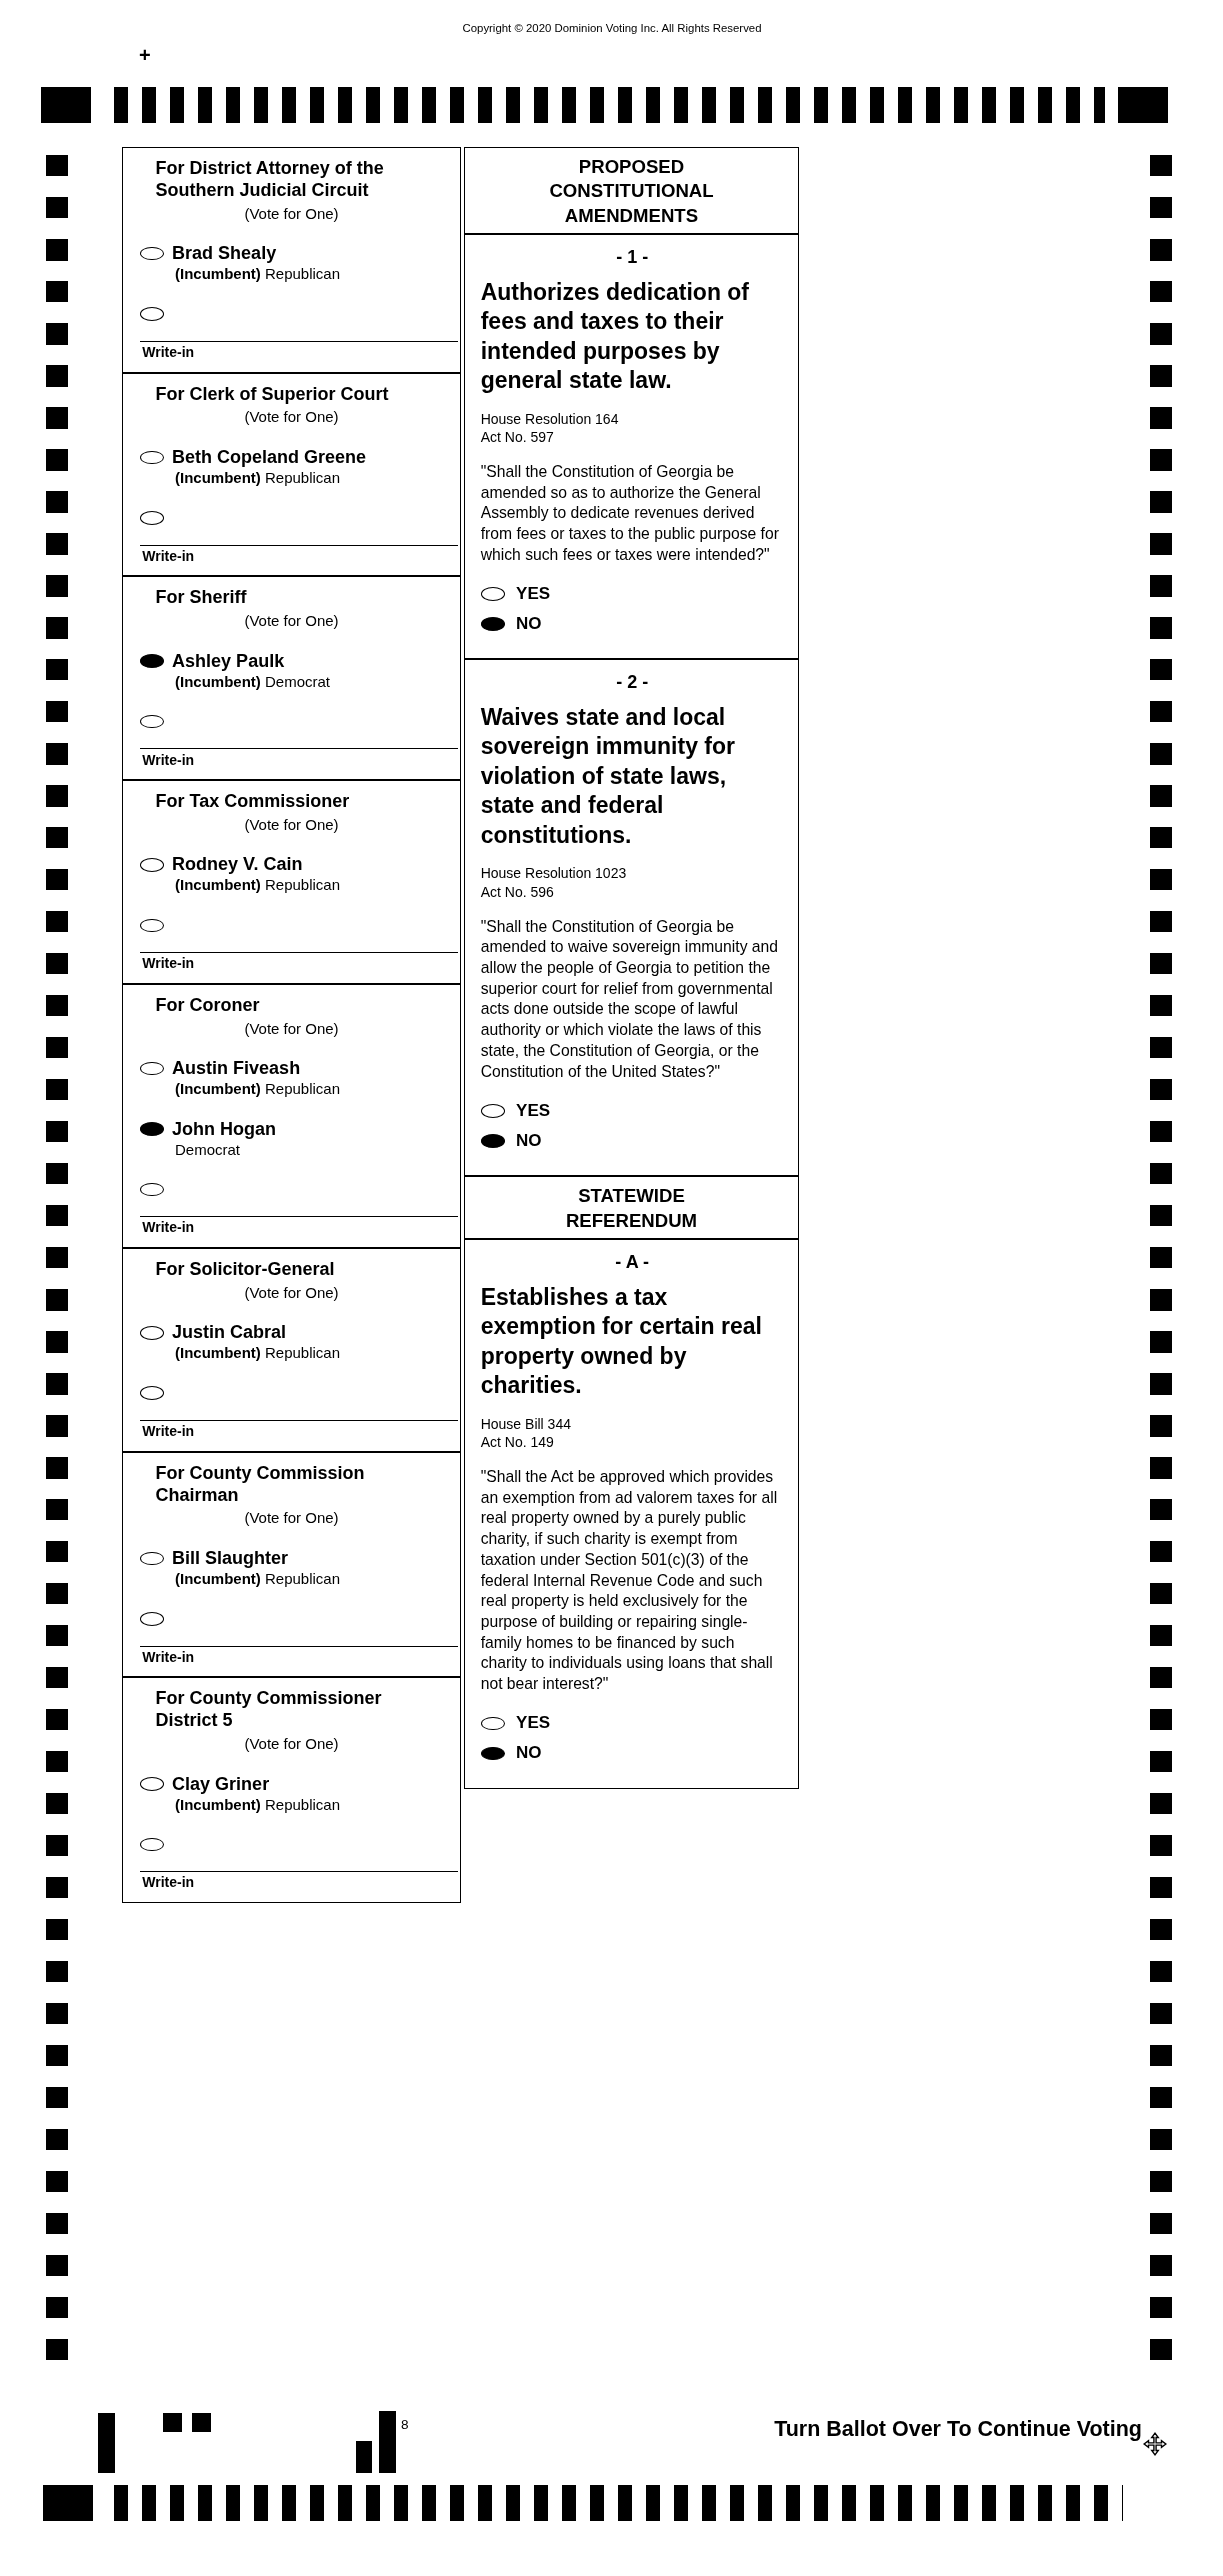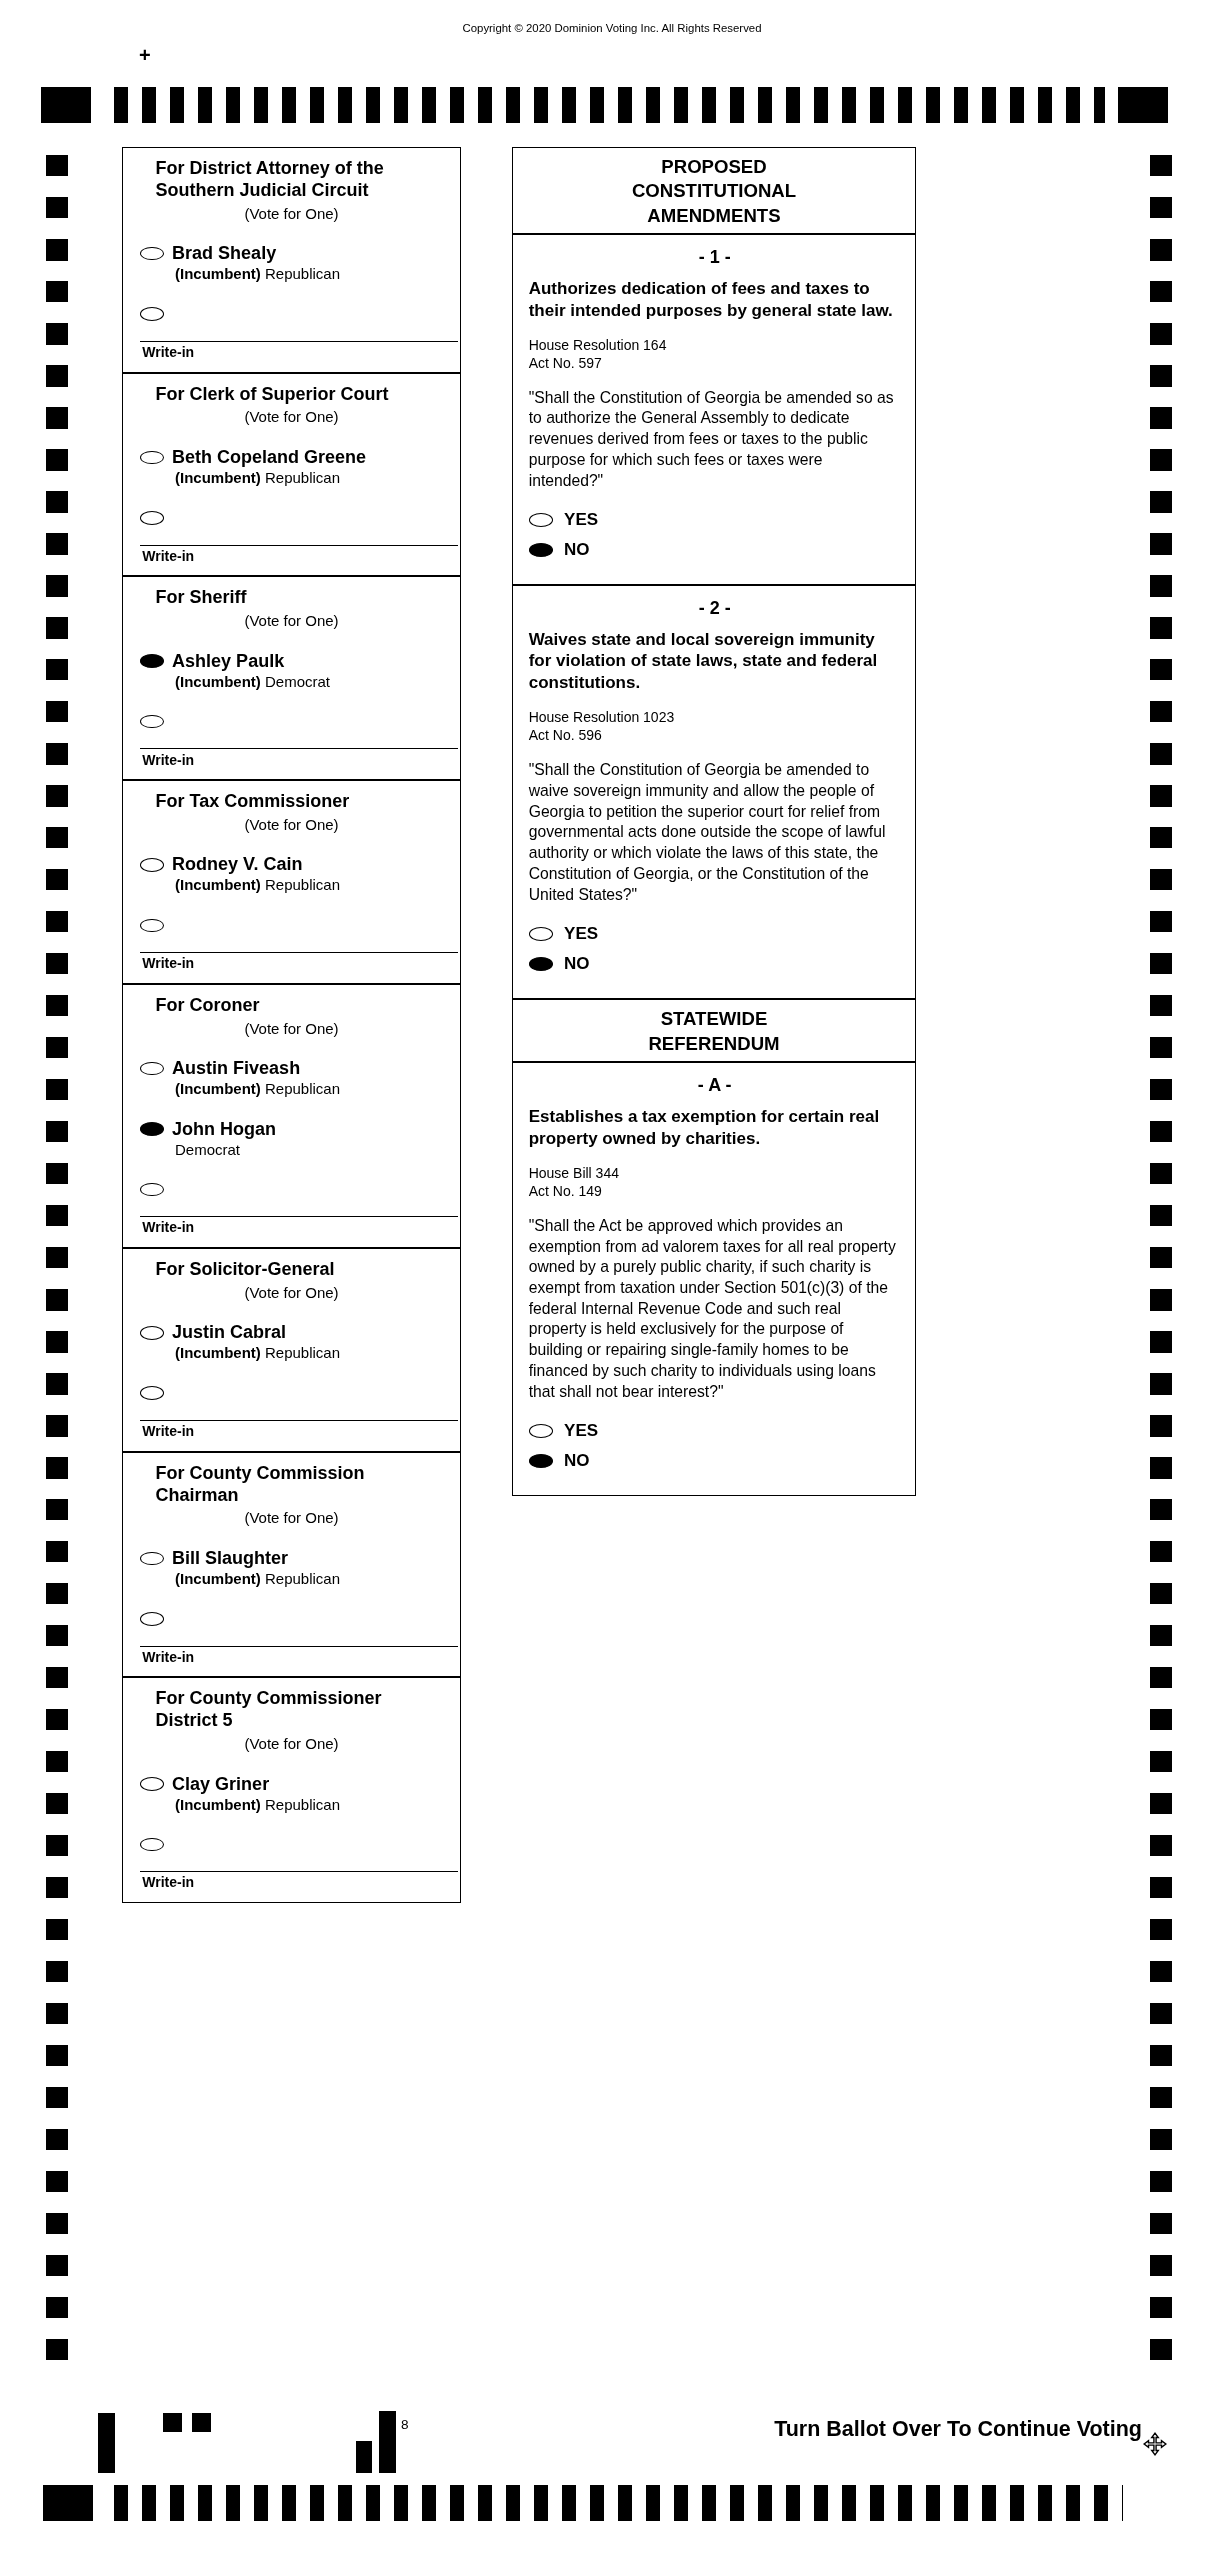--- a/index.html
+++ b/index.html
@@ -16,21 +16,21 @@
   .corner-block { position:absolute; background:#000; }
   .cb-tl { left:41px; top:87px; width:50px; height:36px; }
   .cb-tr { left:1118px; top:87px; width:50px; height:36px; }
   .cb-bl { left:43px; top:2485px; width:50px; height:36px; }
   .timing-col { position:absolute; width:21.5px; background:repeating-linear-gradient(to bottom, #000 0 21.5px, transparent 21.5px 42px); }
   .timing-col.left { left:46px; top:155px; height:2221px; }
   .timing-col.right { left:1150px; top:155px; height:2221px; }
 
   
   .left-col { position:absolute; left:122px; top:147px; width:339px; border:1.4px solid #000; background:#fff; }
-  .right-col { position:absolute; left:464px; top:147px; width:404px; border:1.4px solid #000; background:#fff;margin-left:48px; }
+  .right-col { position:absolute; left:464px; top:147px; width:335px; border:1.4px solid #000; background:#fff; }
 
   
   .contest { padding:10px 0 4.3px; }
   .contest.sep-top { border-top:2.9px solid #000; }
   .c-title { font-size:18px; font-weight:bold; text-align:left; line-height:1.22; max-width:272px; margin:0 auto; }
   .c-inst { font-size:15px; text-align:center; margin-top:2.9px; margin-bottom:21.5px; }
   .cand { display:flex; align-items:flex-start; padding-left:16.5px; margin-bottom:21.5px; }
   .cand.empty { margin-top:5.7px; margin-bottom:20px; }
   .oval { display:inline-block; flex:0 0 auto; width:24px; height:13.6px; border:1.4px solid #000; border-radius:50%; background:#fff; margin-top:3.6px; }
   .oval.filled { background:#000; }
@@ -40,21 +40,21 @@
   .cand-detail .inc { font-weight:bold; }
   .wline { border-bottom:1.4px solid #000; margin:0 2.1px 0 16.5px; }
   .wlabel { font-size:14px; font-weight:bold; margin:2.1px 0 7.2px 19.3px; }
 
   
   .col-header { font-size:18.6px; font-weight:bold; text-align:center; line-height:1.3; max-width:222px; margin:0 auto; padding:7.2px 0 5.7px; }
   .header-wrap { border-bottom:2.1px solid #000; }
   .sep-top { border-top:2.1px solid #000; }
   .measure { padding:7.2px 14.3px 14.3px 15.7px; }
   .m-num { font-size:18px; font-weight:bold; text-align:center; margin:4.3px 0 10px; }
-  .m-sum { font-size:17px; font-weight:bold; line-height:1.28; margin-bottom:14.3px; }
+  .m-sum { font-size:23px; font-weight:bold; line-height:1.28; margin-bottom:14.3px; }
   .m-refs { font-size:14px; line-height:1.3; margin-bottom:15.7px; }
   .m-q { font-size:15.7px; line-height:1.32; margin-bottom:18.6px; }
   .choice { display:flex; align-items:center; margin-bottom:10px; }
   .choice .oval { margin-top:0; }
   .ch-label { font-size:17px; font-weight:bold; margin-left:11.4px; }
 
   
   .turn-over { position:absolute; top:2417px; left:0; width:1142px; text-align:right; font-size:21.5px; font-weight:bold; }
   .move-icon { position:absolute; left:1142px; top:2431px; }
   .bar { position:absolute; background:#000; }

